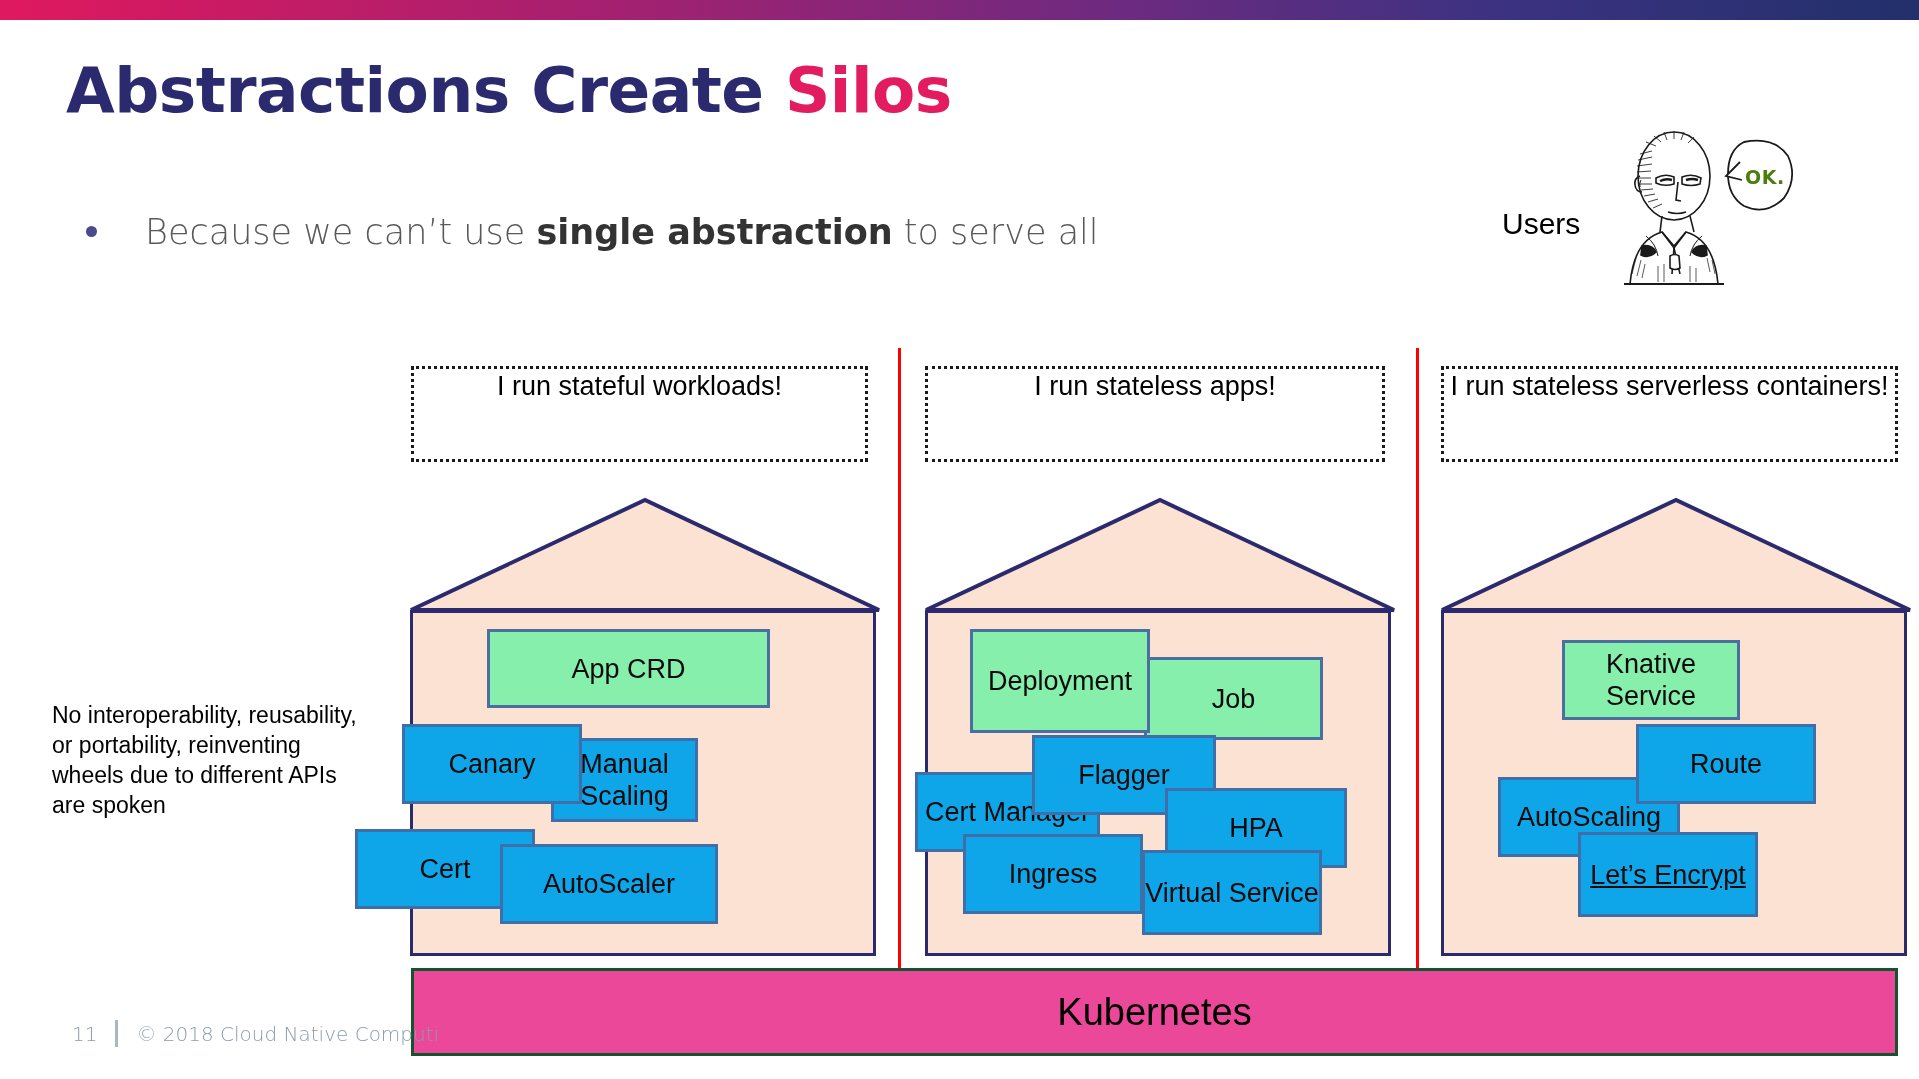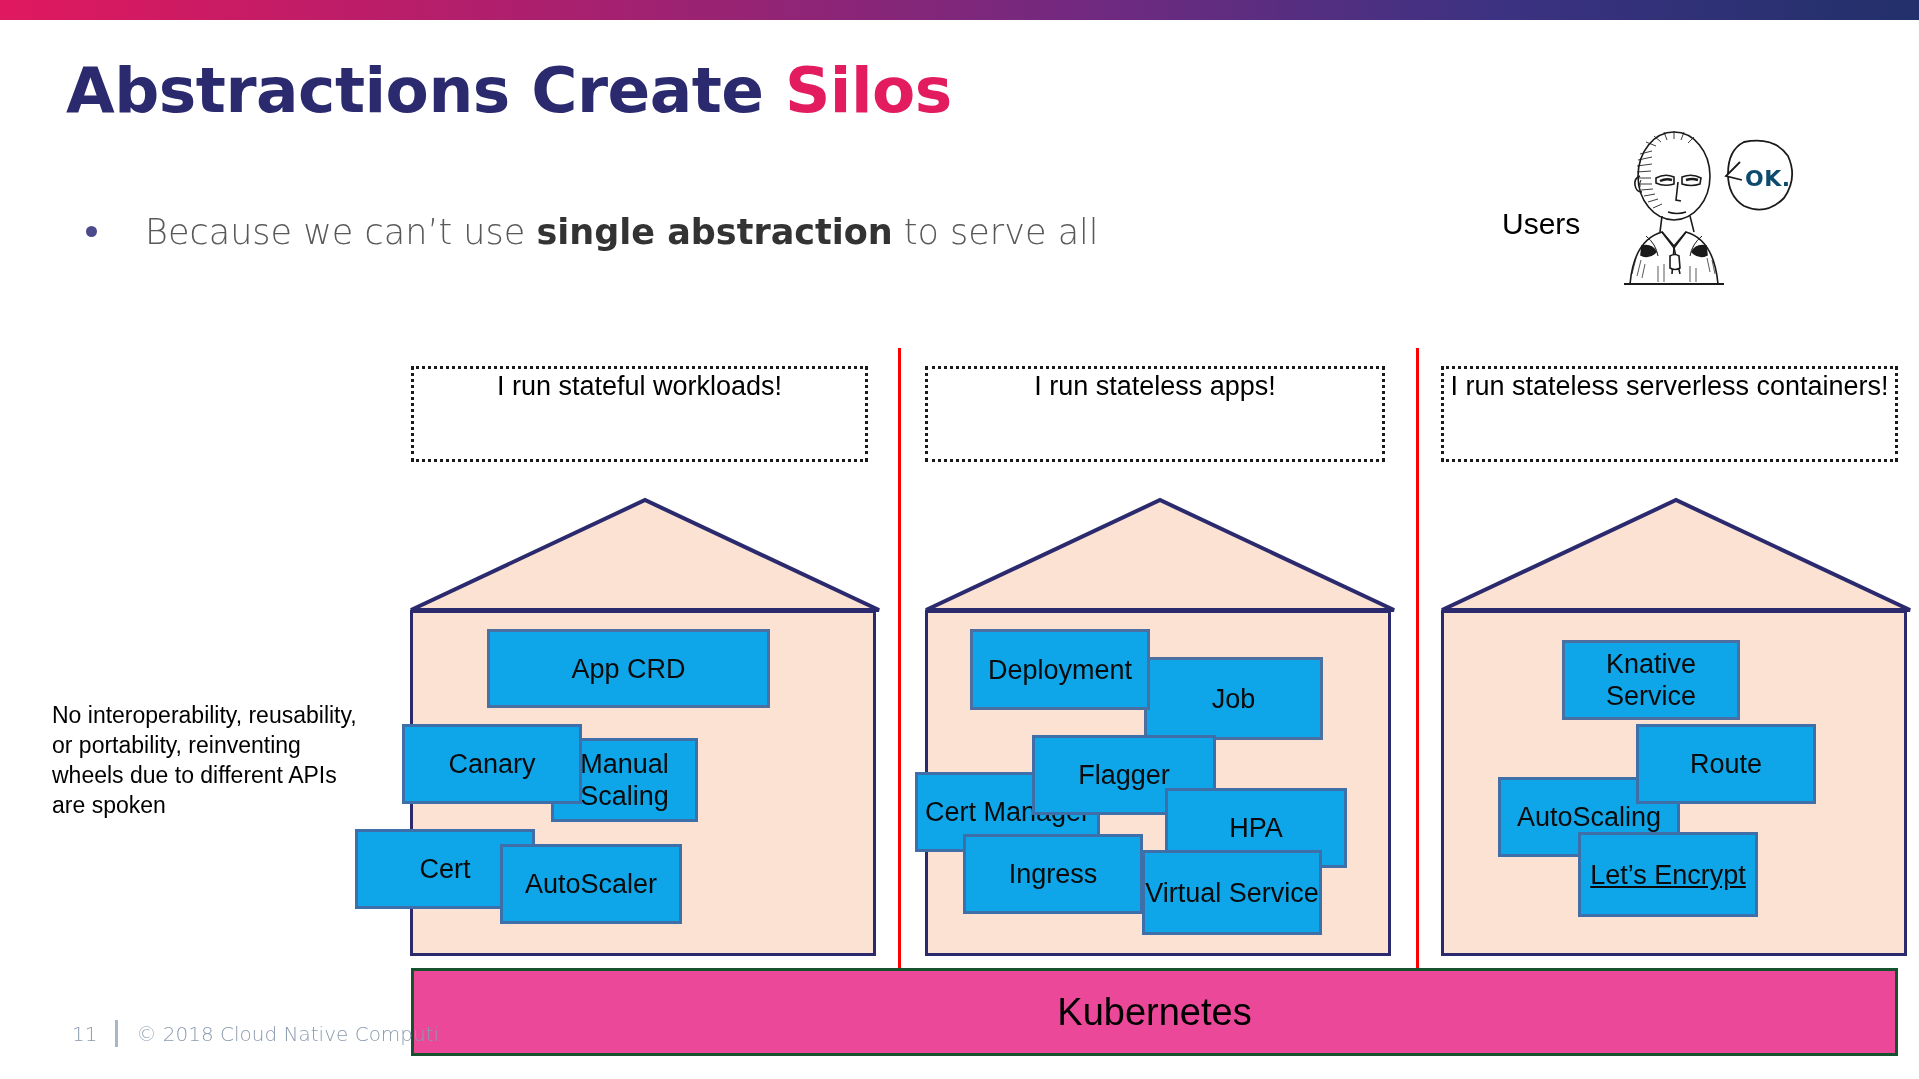--- a/index.html
+++ b/index.html
@@ -35,21 +35,21 @@
   }
   #bullet-text b{color:#333;font-weight:bold;}
   
   #users-label{
     position:absolute;left:1502px;top:207px;
     font-size:30px;color:#000;
   }
   #saitama{position:absolute;left:1612px;top:124px;width:195px;height:165px;}
   #ok-bubble-text{
     position:absolute;left:1745px;top:166px;
-    font-family:"DejaVu Sans",sans-serif;font-size:22px;font-weight:bold;color:#0c4a6e;
+    font-family:"DejaVu Sans",sans-serif;font-size:19px;font-weight:bold;color:#4d7c0f;
     letter-spacing:0.5px;
   }
   
   #left-note{
     position:absolute;left:52px;top:700px;width:310px;
     font-family:"Liberation Sans",sans-serif;
     font-size:23px;line-height:30px;color:#000;
   }
   
   .divider{position:absolute;top:348px;width:3px;height:705px;background:#FF0000;}
@@ -68,21 +68,21 @@
   .house{position:absolute;}
   .roof{position:absolute;left:0;top:0;}
   .body{
     position:absolute;background:#FBE2D2;border:3px solid #2B2A6E;box-sizing:border-box;
   }
   .tile{
     position:absolute;box-sizing:border-box;border:3px solid #3F6FA8;
     background:#0ea5e9;display:flex;align-items:center;justify-content:center;
     text-align:center;font-size:27px;line-height:32px;color:#0a0a0a;
   }
-  .tile.green{background:#0ea5e9;border-color:#4A6FA0;}
+  .tile.green{background:#86efac;border-color:#4A6FA0;}
   
   #k8s{
     position:absolute;left:411px;top:968px;width:1487px;height:88px;
     background:#ec4899;border:3px solid #14532d;box-sizing:border-box;
     display:flex;align-items:center;justify-content:center;
     font-size:38px;color:#000;
   }
   
   #footer{
     position:absolute;left:72px;top:1020px;
@@ -200,31 +200,31 @@
   </div>
   <div class="tile" style="left:-3px;top:232px;width:180px;height:80px;z-index:4;">
     <span>Canary</span>
   </div>
   <div class="tile" style="left:-50px;top:337px;width:180px;height:80px;z-index:4;">
     <span>Cert</span>
   </div>
   <div class="tile" style="left:146px;top:246px;width:147px;height:84px;z-index:3;">
     <span>Manual Scaling</span>
   </div>
-  <div class="tile" style="left:95px;top:352px;width:182px;height:80px;z-index:5;">
+  <div class="tile" style="left:95px;top:352px;width:218px;height:80px;z-index:5;">
     <span>AutoScaler</span>
   </div>
 </div>
 
 <div class="house" style="left:920px;top:492px;width:480px;height:466px;">
   <svg class="roof" width="480" height="125" viewBox="0 0 480 125">
     <polygon points="6,118 240,8 474,118" fill="#FBE2D2" stroke="#2B2A6E" stroke-width="4"></polygon>
   </svg>
   <div class="body" style="left:5px;top:118px;width:466px;height:346px;"></div>
-  <div class="tile green" style="left:50px;top:137px;width:180px;height:81px;z-index:4;">
+  <div class="tile green" style="left:50px;top:137px;width:180px;height:104px;z-index:4;">
     <span>Deployment</span>
   </div>
   <div class="tile green" style="left:224px;top:165px;width:179px;height:83px;z-index:3;">
     <span>Job</span>
   </div>
   <div class="tile" style="left:-5px;top:280px;width:185px;height:80px;z-index:3;">
     <span>Cert Manager</span>
   </div>
   <div class="tile" style="left:112px;top:243px;width:184px;height:80px;z-index:4;">
     <span>Flagger</span>

